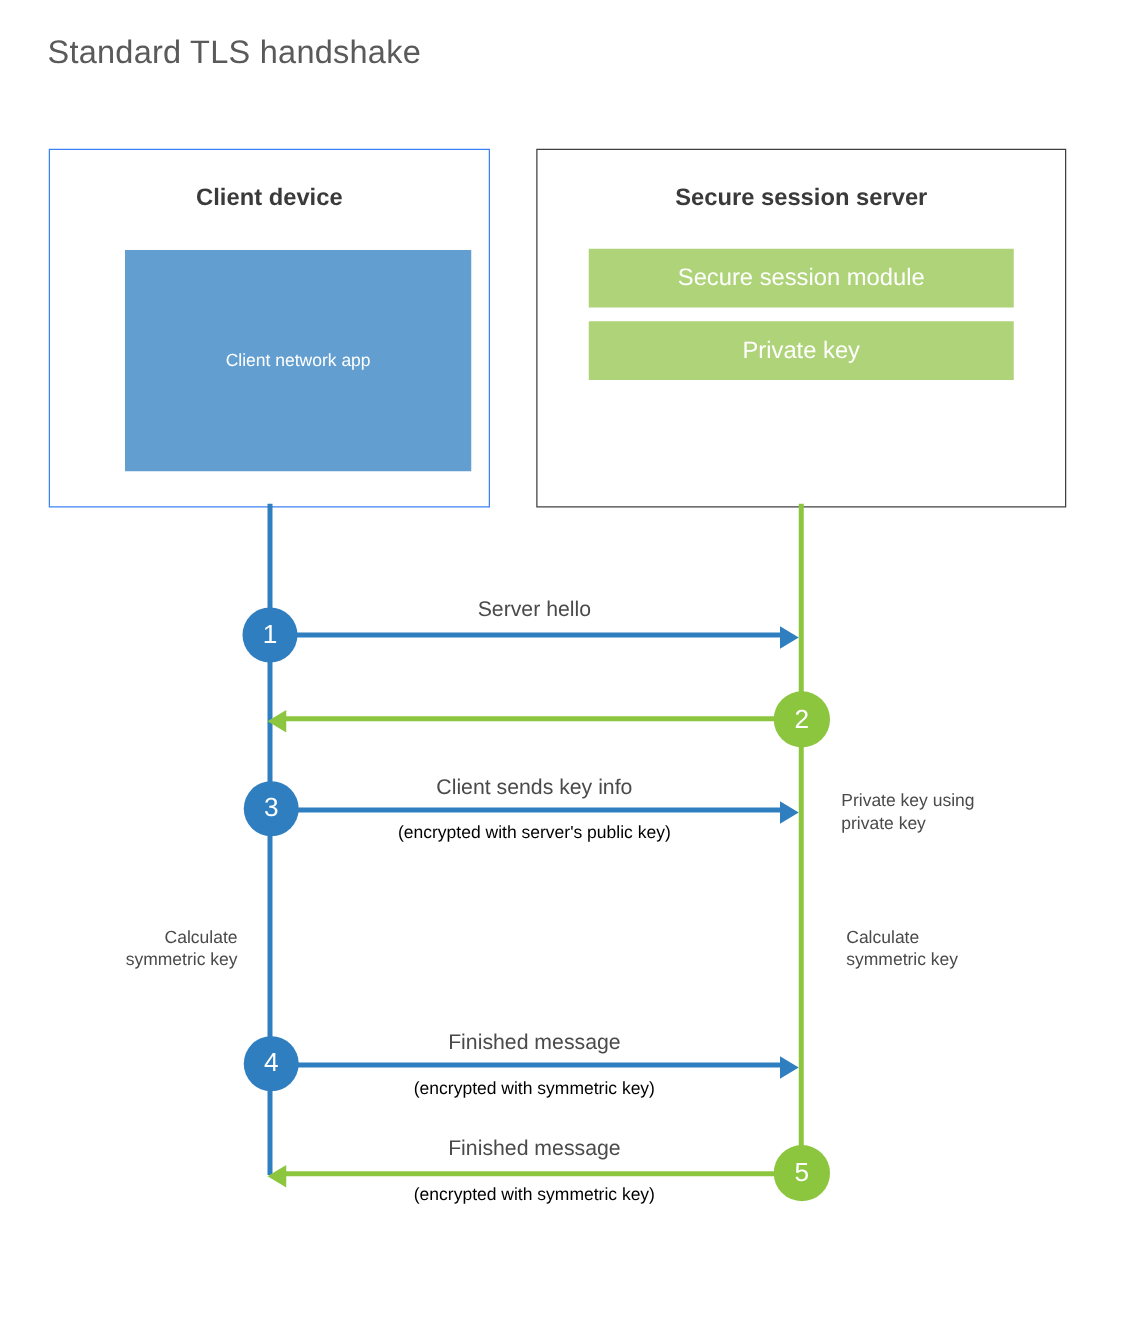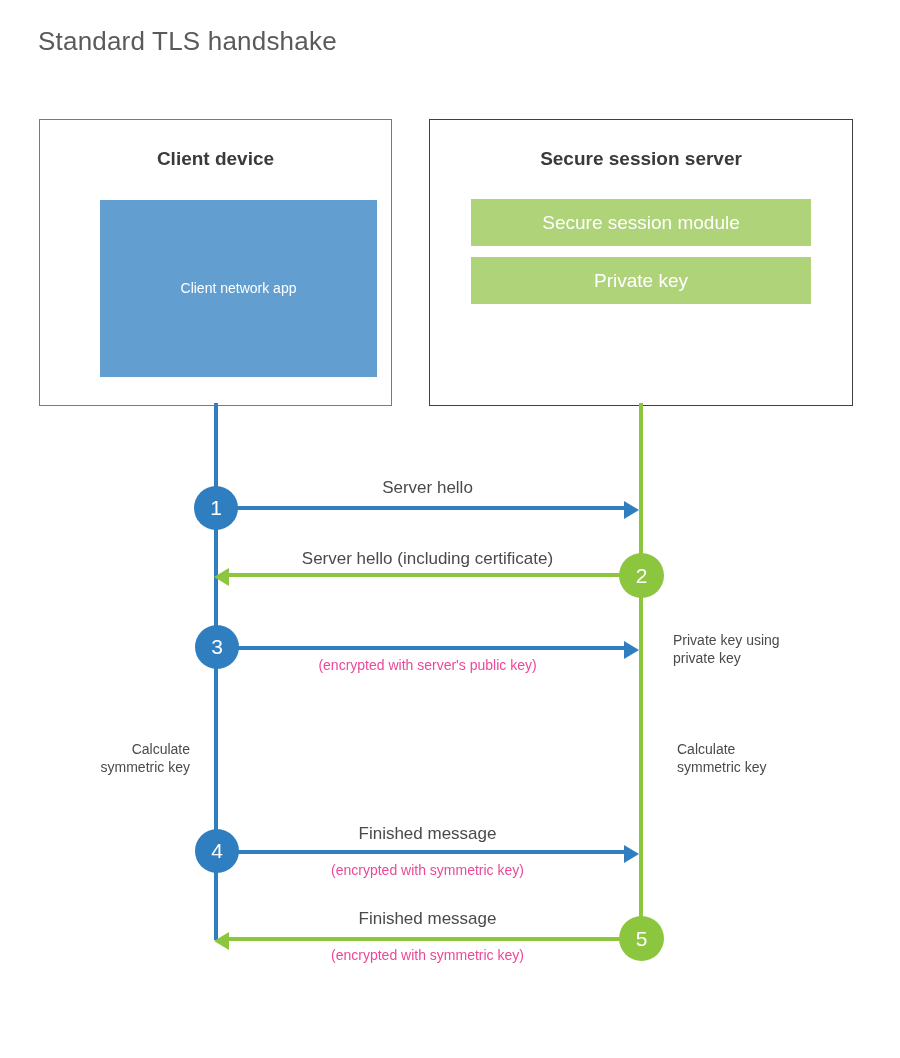--- a/index.html
+++ b/index.html
@@ -154,21 +154,21 @@
     font-size: 17px;
     font-weight: 300;
     color: #4a4a4a;
     white-space: nowrap;
   }
   .msg-sub {
     position: absolute;
     text-align: center;
     font-size: 14px;
     font-weight: 300;
-    color: #ec4899;
+    color: #000000;
     white-space: nowrap;
   }
   
   .side-note {
     position: absolute;
     font-size: 14px;
     font-weight: 300;
     color: #4a4a4a;
     line-height: 1.3;
   }
@@ -196,25 +196,25 @@
   </div>
 
   <div class="lifeline" id="client-lifeline"></div>
   <div class="lifeline" id="server-lifeline"></div>
 
   <div class="msg-label" style="left:216px; top:478px; width:423px;">Server hello</div>
   <div class="arrow-line blue" style="left:216px; top:506px; width:409px;"></div>
   <div class="arrow-head right blue" style="left:624px; top:501px;"></div>
   <div class="step-circle blue" style="left:194px; top:486px; width:44px; height:44px;">1</div>
 
-  <div class="msg-label" style="left:216px; top:549px; width:423px;">Server hello (including certificate)</div>
   <div class="arrow-line green" style="left:228px; top:573px; width:395px;"></div>
   <div class="arrow-head left green" style="left:214px; top:568px;"></div>
   <div class="step-circle green" style="left:619px; top:553px; width:45px; height:45px;">2</div>
 
+  <div class="msg-label" style="left:216px; top:620px; width:423px;">Client sends key info</div>
   <div class="arrow-line blue" style="left:216px; top:646px; width:409px;"></div>
   <div class="arrow-head right blue" style="left:624px; top:641px;"></div>
   <div class="msg-sub" style="left:216px; top:657px; width:423px;">(encrypted with server's public key)</div>
   <div class="step-circle blue" style="left:195px; top:625px; width:44px; height:44px;">3</div>
 
   <div class="side-note left-align" style="left:673px; top:631px; width:190px;">
     <div>Private key using</div>
     <div>private key</div>
   </div>
 

